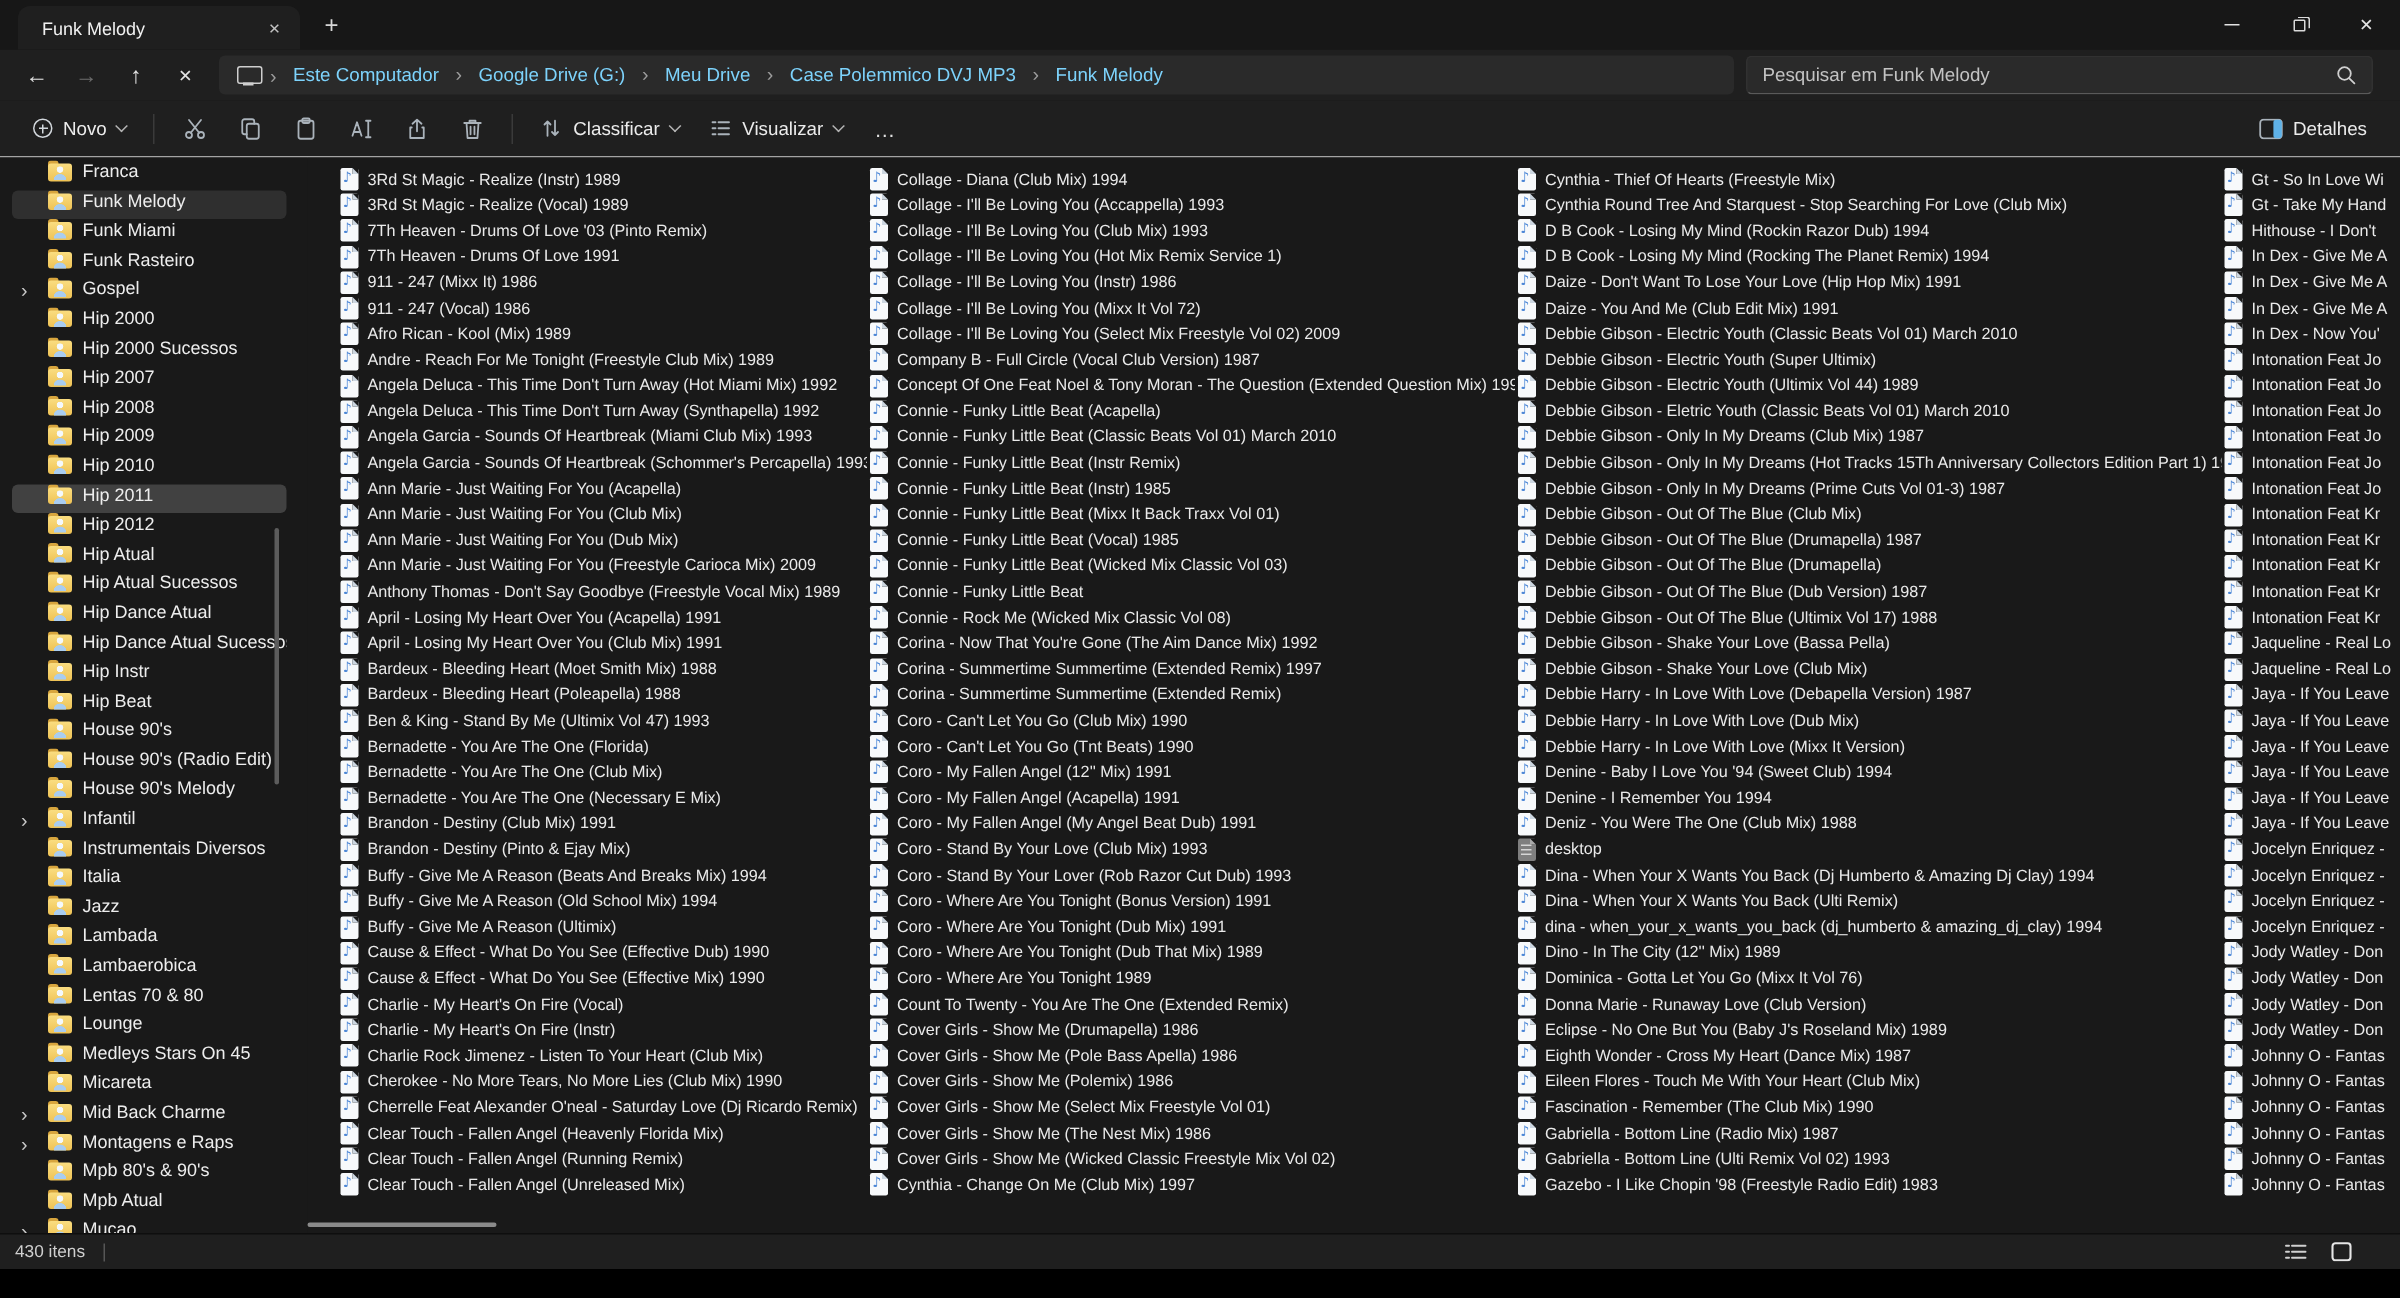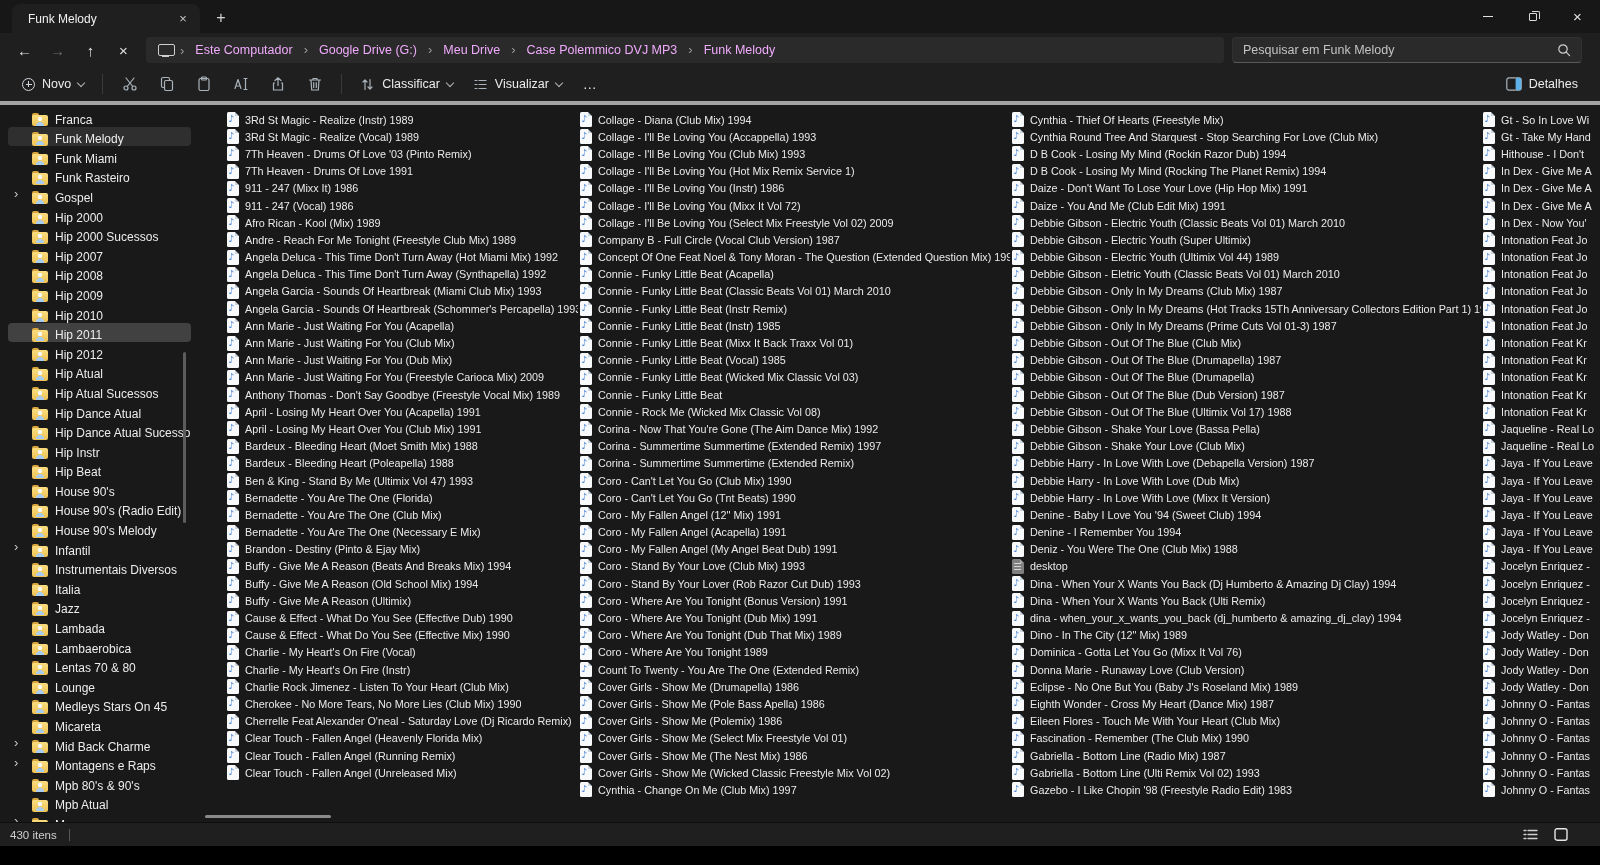--- a/index.html
+++ b/index.html
@@ -23,50 +23,50 @@
     border-top:1px solid #dadada; border-right:1px solid #dadada; border-radius:0 2px 0 0; }
   .wc-close { font-size:15px; }
 
   
   .navbar { height:34px; background:#1f1f1f; display:flex; align-items:center; padding:0 8px; }
   .nav-btn { width:33px; height:28px; display:flex; align-items:center; justify-content:center;
              font-size:15px; color:#e2e2e2; border-radius:4px; flex:none; }
   .nav-btn.disabled { color:#6c6c6c; }
   .addr { flex:1; height:26px; background:#2a2a2a; border-radius:4px; margin:0 8px 0 6px;
           display:flex; align-items:center; padding:0 6px; font-size:12.5px; overflow:hidden; white-space:nowrap; }
-  .crumb { padding:0 8px; height:22px; line-height:22px; border-radius:3px; color:#f0abfc; }
+  .crumb { padding:0 8px; height:22px; line-height:22px; border-radius:3px; color:#7dd3fc; }
   .crumb-sep { color:#9c9c9c; font-size:13px; padding:0 3px; }
   .pcicon { width:15px; height:13px; position:relative; margin:0 4px 0 6px; flex:none; }
   .pcicon::before { content:""; position:absolute; left:0; top:0; width:15px; height:10px; border:1.2px solid #cfcfcf; border-radius:2px; }
   .pcicon::after { content:""; position:absolute; left:4px; bottom:0; width:7px; height:1.2px; background:#cfcfcf; }
-  .search { width:350px; height:26px; background:#2a2a2a; border:1px solid #313131; border-bottom-color:#5a5a5a;
+  .search { width:418px; height:26px; background:#2a2a2a; border:1px solid #313131; border-bottom-color:#5a5a5a;
             border-radius:4px; display:flex; align-items:center; padding:0 10px; margin-right:10px; }
   .search input { flex:1; background:transparent; border:0; outline:0; color:#e2e2e2; font-size:12.5px;
             font-family:"Liberation Sans","DejaVu Sans",sans-serif; }
   .search input::placeholder { color:#c3c3c3; opacity:1; }
 
   
-  .toolbar { height:38px; background:#1f1f1f; display:flex; align-items:center; padding:0 12px; border-bottom:4px solid #a3a3a3; }
+  .toolbar { height:38px; background:#1f1f1f; display:flex; align-items:center; padding:0 12px; border-bottom:1px solid #a3a3a3; }
   .tb-btn { display:flex; align-items:center; gap:7px; padding:0 10px; height:30px; border-radius:4px;
             font-size:12.5px; color:#ececec; flex:none; }
   .tb-icon-btn { width:37px; height:30px; display:flex; align-items:center; justify-content:center; border-radius:4px; flex:none; }
   .tb-sep { width:1px; height:20px; background:#3a3a3a; margin:0 8px; flex:none; }
   .tb-right { margin-left:auto; display:flex; align-items:center; }
   .tbsvg { stroke:#aab3bb; fill:none; stroke-width:1.2; stroke-linecap:round; stroke-linejoin:round; }
   .plus-circle { width:13px; height:13px; border:1.1px solid #d2d7dc; border-radius:50%; position:relative; }
   .plus-circle::before, .plus-circle::after { content:""; position:absolute; background:#d2d7dc; }
   .plus-circle::before { left:2.5px; top:5px; width:6px; height:1.1px; }
   .plus-circle::after { left:5px; top:2.5px; width:1.1px; height:6px; }
   .caret { width:6px; height:6px; border-right:1.1px solid #b5b5b5; border-bottom:1.1px solid #b5b5b5;
            transform:rotate(45deg); margin-top:-3px; }
   .dots { font-size:14px; letter-spacing:1px; color:#e0e0e0; }
 
   
   .sidebar { position:absolute; left:0; top:105px; bottom:24px; width:205px; overflow:hidden; padding-top:2px; background:#191919; }
-  .side-item { height:19.6px; display:flex; align-items:flex-end; margin:0 14px 0 8px; padding-left:24px;
+  .side-item { height:19.6px; display:flex; align-items:flex-start; margin:0 14px 0 8px; padding-left:24px;
                border-radius:4px; font-size:12px; color:#ededed; position:relative; gap:7px; white-space:nowrap; overflow:hidden; }
   .side-item.sel { background:#2f2f2f; }
   .side-item.hl  { background:#414141; }
   .chev { position:absolute; left:6px; top:1px; font-size:13px; color:#c9c9c9; }
   .folder { width:16px; height:14px; position:relative; flex:none; }
   .folder::before { content:""; position:absolute; left:0; top:0; width:7px; height:5px; background:#d8a63e; border-radius:2px 2px 0 0; }
   .folder::after  { content:""; position:absolute; left:0; top:2px; width:16px; height:11.5px;
                     background:linear-gradient(180deg,#fadd80,#eec255); border-radius:2px; }
   .person { position:absolute; z-index:2; left:4px; top:4px; width:8px; height:9px;
             background: radial-gradient(circle at 50% 22%, #f4f9fd 0 2px, rgba(0,0,0,0) 2.4px),
@@ -536,20 +536,24 @@
         <div class="file-row">
           <span class="ficon"></span>
           <span class="file-label">Bernadette - You Are The One (Club Mix)</span>
         </div>
         <div class="file-row">
           <span class="ficon"></span>
           <span class="file-label">Bernadette - You Are The One (Necessary E Mix)</span>
         </div>
         <div class="file-row">
           <span class="ficon"></span>
+          <span class="file-label">Brandon - Destiny (Club Mix) 1991</span>
+        </div>
+        <div class="file-row">
+          <span class="ficon"></span>
           <span class="file-label">Brandon - Destiny (Pinto &amp; Ejay Mix)</span>
         </div>
         <div class="file-row">
           <span class="ficon"></span>
           <span class="file-label">Buffy - Give Me A Reason (Beats And Breaks Mix) 1994</span>
         </div>
         <div class="file-row">
           <span class="ficon"></span>
           <span class="file-label">Buffy - Give Me A Reason (Old School Mix) 1994</span>
         </div>

